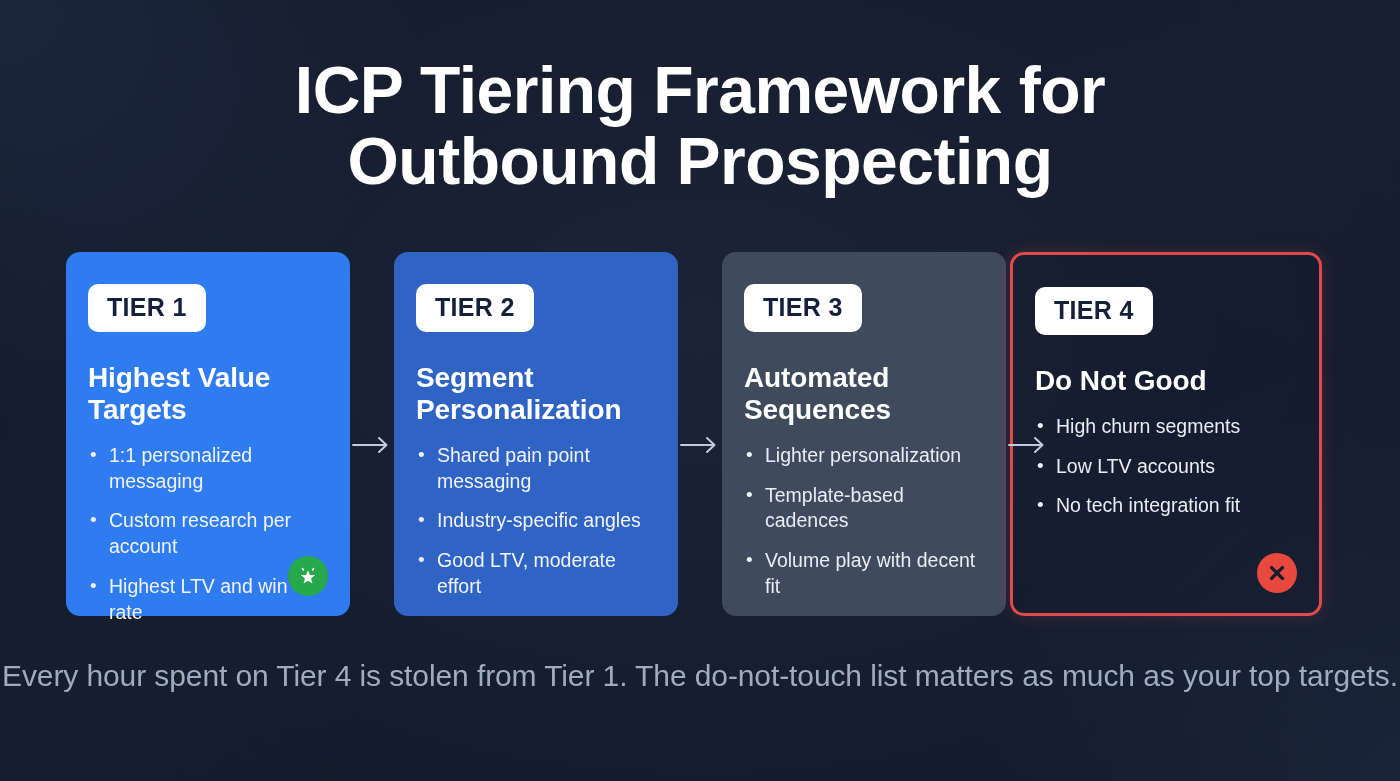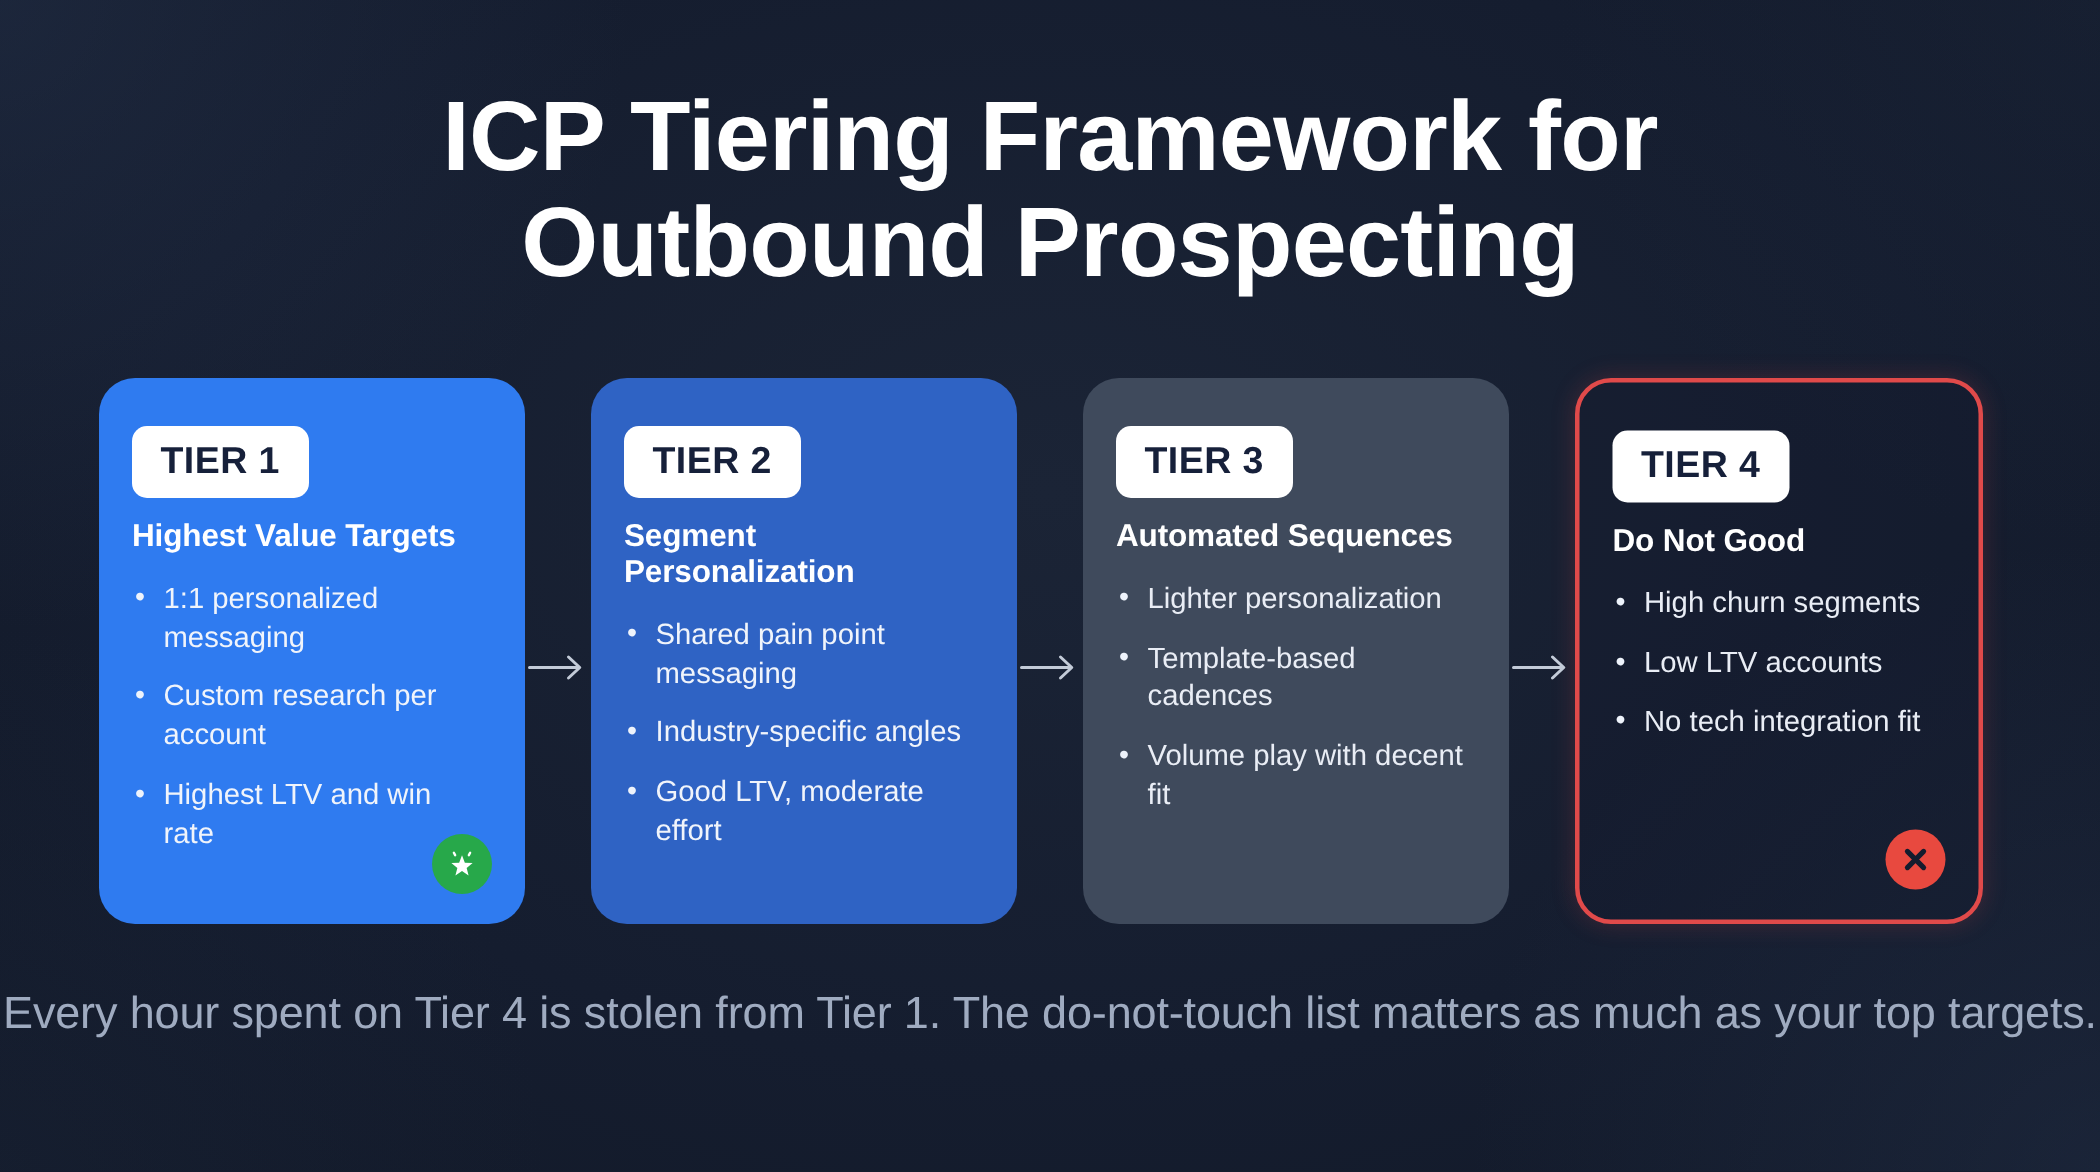--- a/index.html
+++ b/index.html
@@ -63,52 +63,52 @@
     width: 1268px;
     height: 364px;
     z-index: 2;
   }
 
   .card {
     position: absolute;
     top: 0;
     width: 284px;
     height: 364px;
-    border-radius: 24px;
+    border-radius: 14px;
     padding: 32px 26px 22px 22px;
   }
 
   .card.t1 { left: 0px;   background: #2f7bf0; }
   .card.t2 { left: 328px; background: #2f63c4; }
   .card.t3 { left: 656px; background: #3f4a5c; }
   .card.t4 {
-    left: 984px;
-    width: 272px;
+    left: 944px;
+    width: 312px;
     background: rgba(20,28,46,0.30);
     border: 3px solid #e04a4a;
     box-shadow: 0 0 16px rgba(224,74,74,0.22);
   }
 
   .tier-badge {
     display: inline-block;
     background: #ffffff;
     color: #16203a;
     font-size: 25px;
     font-weight: bold;
     letter-spacing: 0.3px;
     padding: 11px 19px 12px 19px;
     border-radius: 10px;
     line-height: 1;
   }
 
   .card-heading {
     color: #ffffff;
-    font-size: 21px;
+    font-size: 28px;
     font-weight: bold;
-    margin-top: 14px;
+    margin-top: 30px;
     letter-spacing: -0.1px;
   }
 
   .card-list {
     list-style: none;
     margin-top: 17px;
   }
   .card-list li {
     position: relative;
     color: #f0f4fb;

